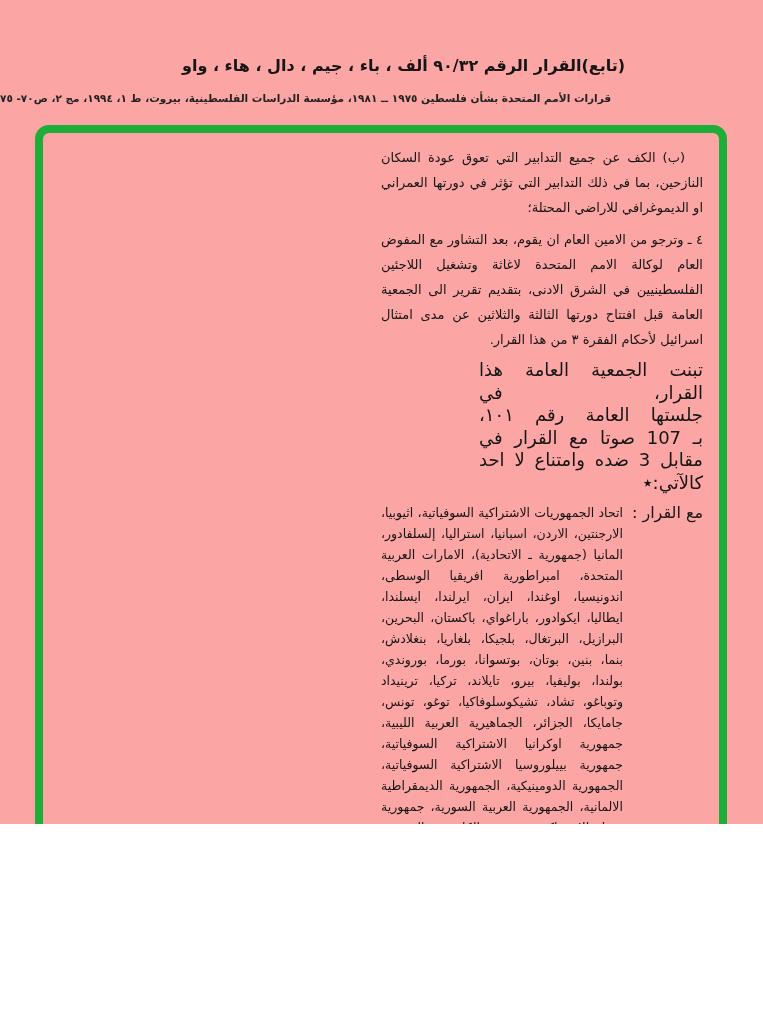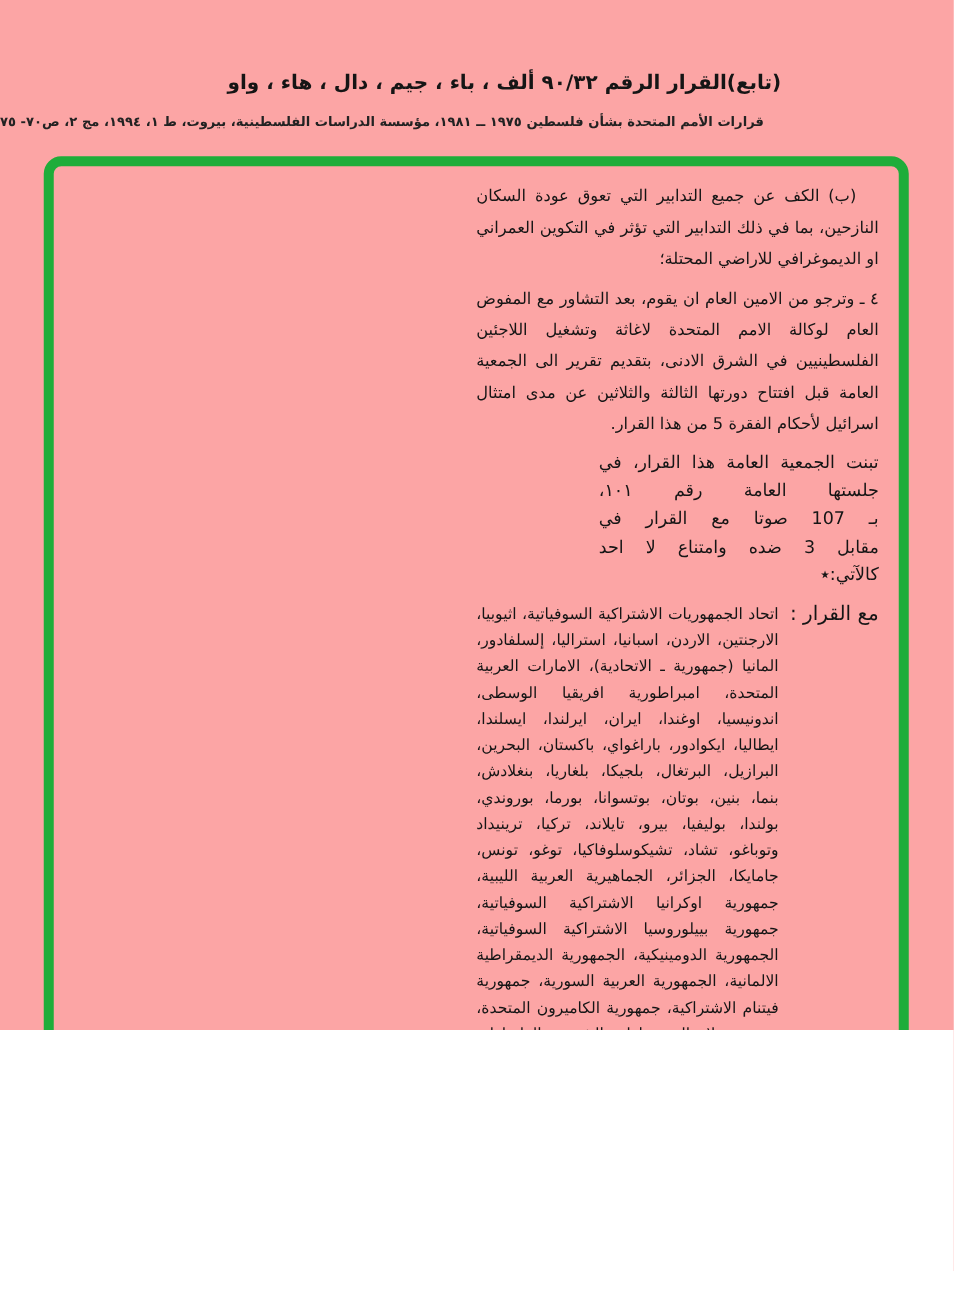--- a/index.html
+++ b/index.html
@@ -24,21 +24,21 @@
   
   .text-col{
     position:absolute;top:12px;right:16px;width:322px;direction:rtl;
   }
   .para{
     font-size:13px;line-height:25px;text-align:justify;margin:0 0 7px 0;color:#151515;
   }
   .para.indent{text-indent:18px;}
   .bold{font-weight:400;}
   .adoption{
-    width:224px;font-size:14px;line-height:22.5px;color:#151515;margin:2px 0 8px 0;
+    width:224px;font-size:18px;line-height:22.5px;color:#151515;margin:2px 0 8px 0;
   }
   .adoption-line{text-align:justify;text-align-last:justify;}
   .adoption-line:last-child{text-align-last:right;}
   .vote-row{display:flex;gap:9px;margin-top:6px;}
   .vote-label{
     flex:0 0 64px;font-size:16px;line-height:21px;text-align:right;white-space:nowrap;color:#151515;
   }
   .vote-countries{
     flex:1;font-size:12.5px;line-height:21px;text-align:justify;color:#151515;
   }
@@ -65,23 +65,23 @@
 
 <div class="sheet">
 
   <div class="hdr-title">(تابع)القرار الرقم ٩٠/٣٢ ألف ، باء ، جيم ، دال ، هاء ، واو</div>
   <div class="hdr-citation">قرارات الأمم المتحدة بشأن فلسطين ١٩٧٥ ــ ١٩٨١، مؤسسة الدراسات الفلسطينية، بيروت، ط ١، ١٩٩٤، مج ٢، ص٧٠- ٧٥</div>
 
   <div class="frame">
 
     <div class="text-col">
 
-      <p class="para indent">(ب) الكف عن جميع التدابير التي تعوق عودة السكان النازحين، بما في ذلك التدابير التي تؤثر في التكوين العمراني او الديموغرافي للاراضي المحتلة؛</p>
+      <p class="para indent">(ب) الكف عن جميع التدابير التي تعوق عودة السكان النازحين، بما في ذلك التدابير التي تؤثر في دورتها العمراني او الديموغرافي للاراضي المحتلة؛</p>
 
-      <p class="para"><span class="bold">٤ ـ وترجو</span><span> من الامين العام ان يقوم، بعد التشاور مع المفوض العام لوكالة الامم المتحدة لاغاثة وتشغيل اللاجئين الفلسطينيين في الشرق الادنى، بتقديم تقرير الى الجمعية العامة قبل افتتاح دورتها الثالثة والثلاثين عن مدى امتثال اسرائيل لأحكام الفقرة 5 من هذا القرار.</span></p>
+      <p class="para"><span class="bold">٤ ـ وترجو</span><span> من الامين العام ان يقوم، بعد التشاور مع المفوض العام لوكالة الامم المتحدة لاغاثة وتشغيل اللاجئين الفلسطينيين في الشرق الادنى، بتقديم تقرير الى الجمعية العامة قبل افتتاح دورتها الثالثة والثلاثين عن مدى امتثال اسرائيل لأحكام الفقرة ٣ من هذا القرار.</span></p>
 
       <div class="adoption">
           <div class="adoption-line">تبنت الجمعية العامة هذا القرار، في</div>
           <div class="adoption-line">جلستها العامة رقم ١٠١،</div>
           <div class="adoption-line">بـ 107 صوتا مع القرار في</div>
           <div class="adoption-line">مقابل 3 ضده وامتناع لا احد</div>
           <div class="adoption-line">كالآتي:٭</div>
         </div>
 
       <div class="vote-row">

